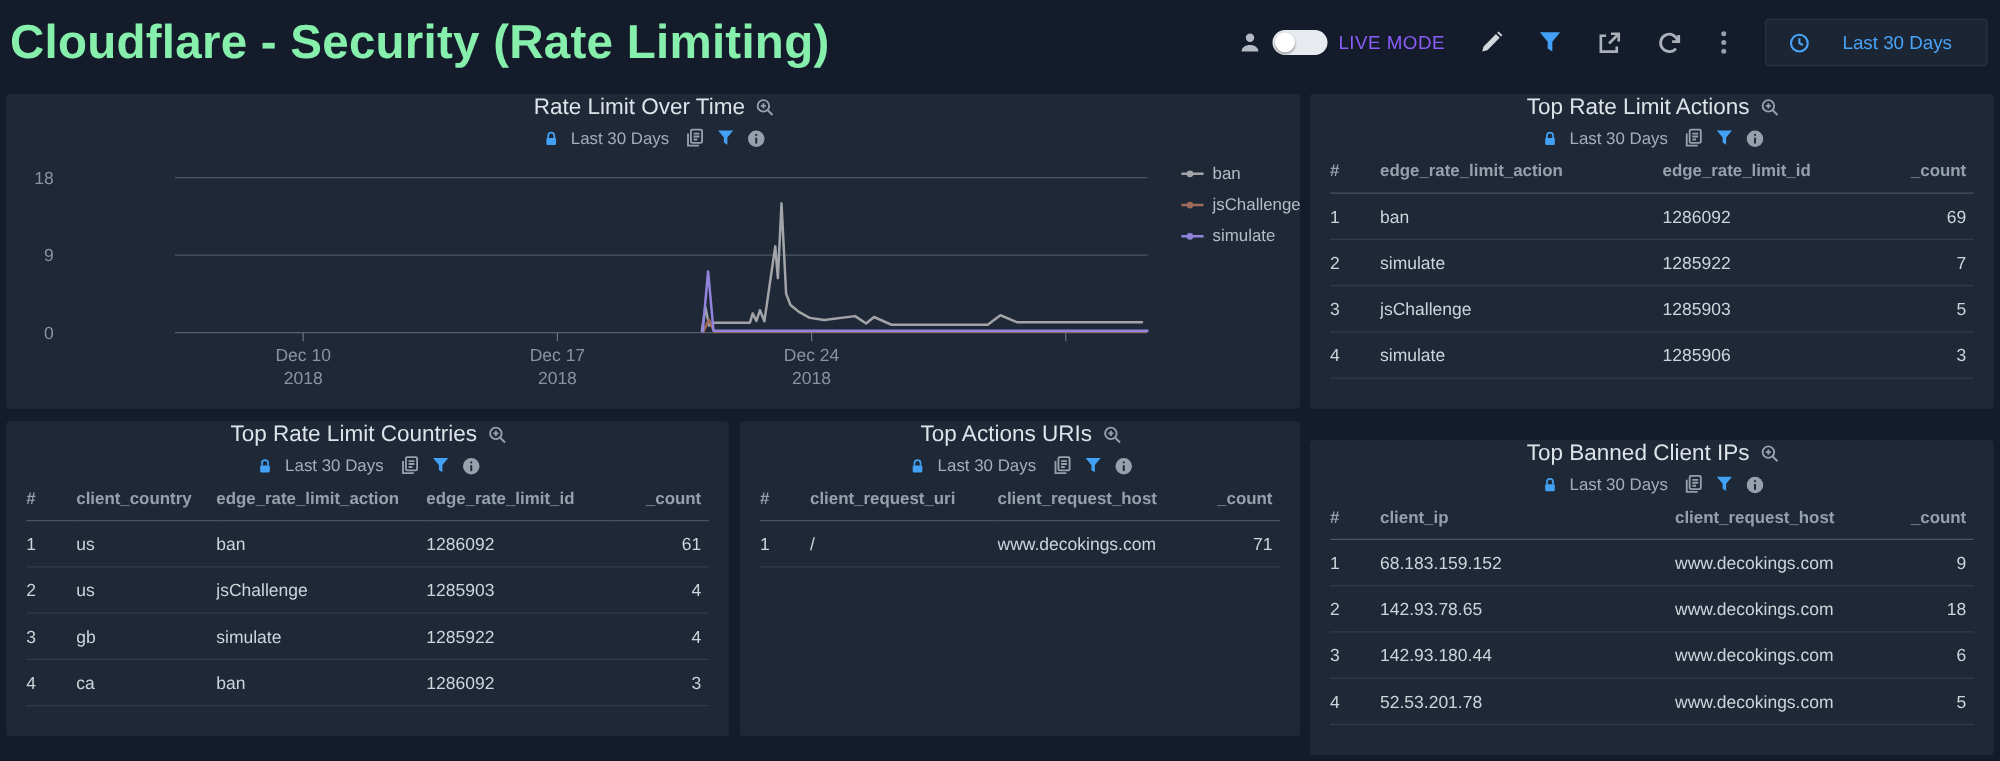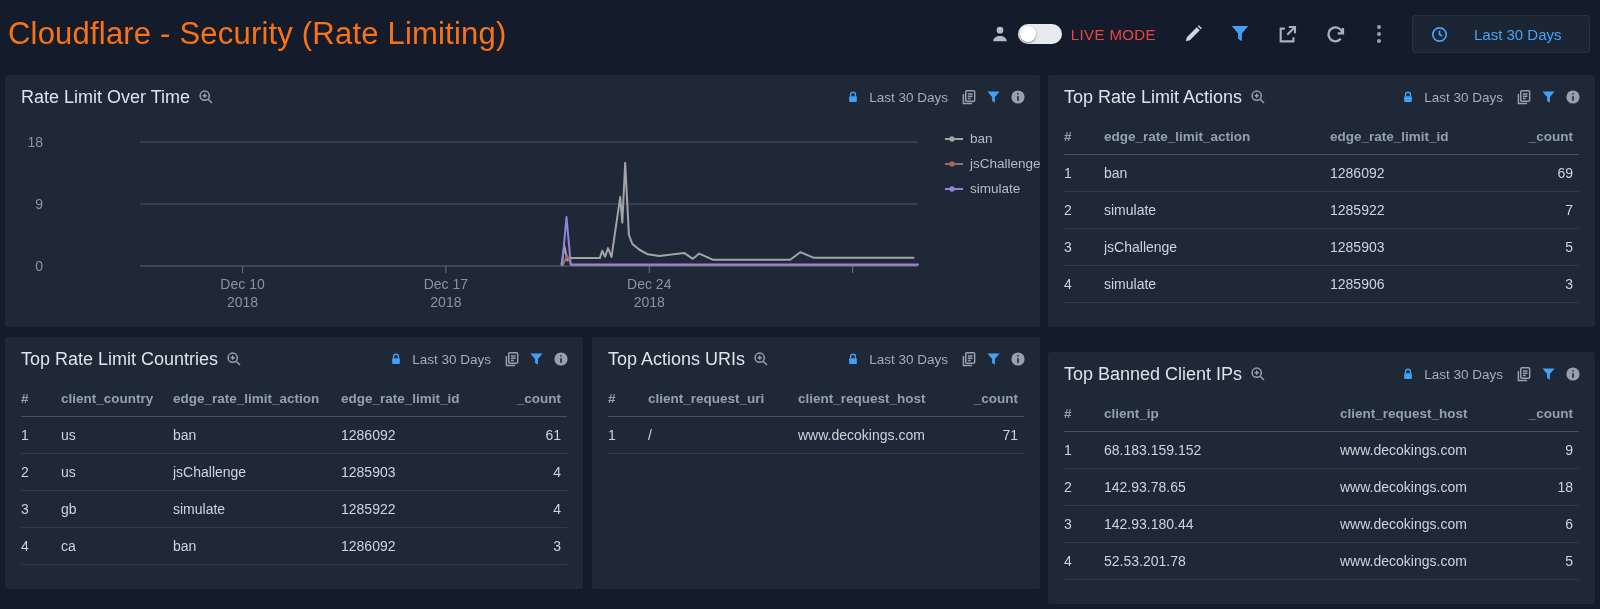--- a/index.html
+++ b/index.html
@@ -10,47 +10,48 @@
     position: relative;
     overflow: hidden;
     color: #ced4db;
   }
   
   .topbar {
     position: absolute; left: 0; top: 0; width: 1600px; height: 68px;
     display: flex; align-items: center; justify-content: space-between;
     padding: 0 10px 0 8px;
   }
-  .dash-title { font-size: 31px; font-weight: 400; color: #f97316; letter-spacing: .2px; }
+  .dash-title { font-size: 38px; font-weight: 700; color: #86efac; letter-spacing: .2px; }
   .topbar-controls { display: flex; align-items: center; gap: 27px; }
   .live-group { display: flex; align-items: center; gap: 9px; }
   .toggle { width: 44px; height: 20px; border-radius: 10px; background: #e7eaee; position: relative; cursor: pointer; }
   .toggle .knob { position: absolute; left: 2px; top: 2px; width: 16px; height: 16px; border-radius: 50%;
     background: #ffffff; box-shadow: 0 1px 2px rgba(0,0,0,.45); }
-  .live-label { font-size: 15px; color: #ef4444; letter-spacing: .4px; }
+  .live-label { font-size: 15px; color: #8b5cf6; letter-spacing: .4px; }
   .tb-icon { display: inline-flex; color: #b6bcc5; cursor: pointer; }
   .tb-icon.blue { color: #42a1f5; }
   .kebab { display: flex; flex-direction: column; gap: 3px; padding: 2px 4px; cursor: pointer; }
   .kebab i { width: 4px; height: 4px; border-radius: 50%; background: #97a0ad; }
   .time-btn {
     display: flex; align-items: center; gap: 26px;
     height: 38px; padding: 0 18px; min-width: 178px;
     background: #1c2534; border: 1px solid #27324a; border-radius: 3px;
     color: #49a3f6; font-size: 15px; cursor: pointer;
   }
   
   .panel { position: absolute; background: #1f2836; border-radius: 3px; }
   #panel-chart     { left: 5px;    top: 75px;  width: 1035px; height: 252px; }
   #panel-actions   { left: 1048px; top: 75px;  width: 547px;  height: 252px; }
   #panel-countries { left: 5px;    top: 337px; width: 578px;  height: 252px; }
   #panel-uris      { left: 592px;  top: 337px; width: 448px;  height: 252px; }
   #panel-ips       { left: 1048px; top: 352px; width: 547px;  height: 252px; }
   .panel-head {
     height: 44px; display: flex; align-items: center; justify-content: space-between;
     padding: 0 14px 0 16px;
+    flex-direction: column;
   }
   .panel-title-wrap { display: flex; align-items: center; gap: 8px; }
   .panel-title { font-size: 18px; font-weight: 500; color: #dee3e9; }
   .panel-tools { display: flex; align-items: center; gap: 9px; }
   .panel-tools .trange { font-size: 13.5px; color: #a4adba; margin-right: 3px; }
   .p-icon { display: inline-flex; color: #97a0ad; cursor: pointer; }
   .p-icon.blue { color: #42a1f5; }
   .p-icon.static { cursor: default; }
   
   .tbl { padding: 0 16px; }

